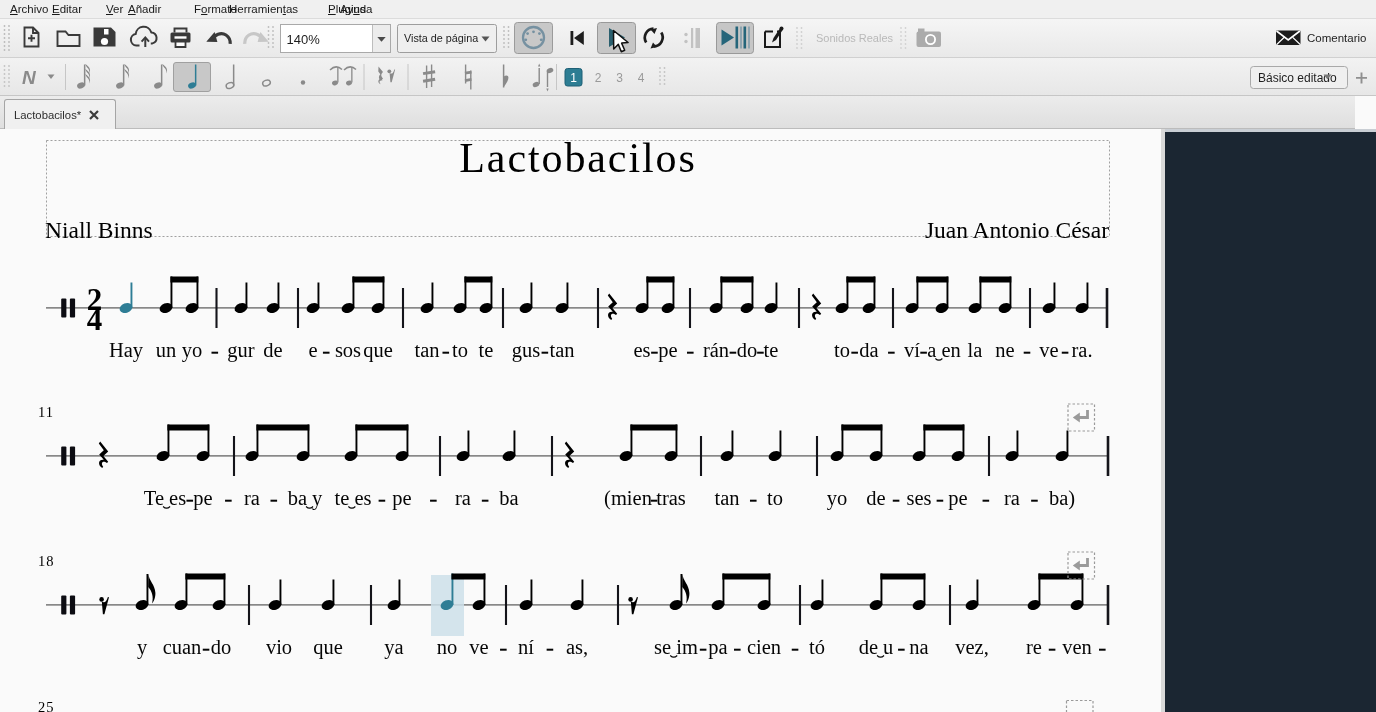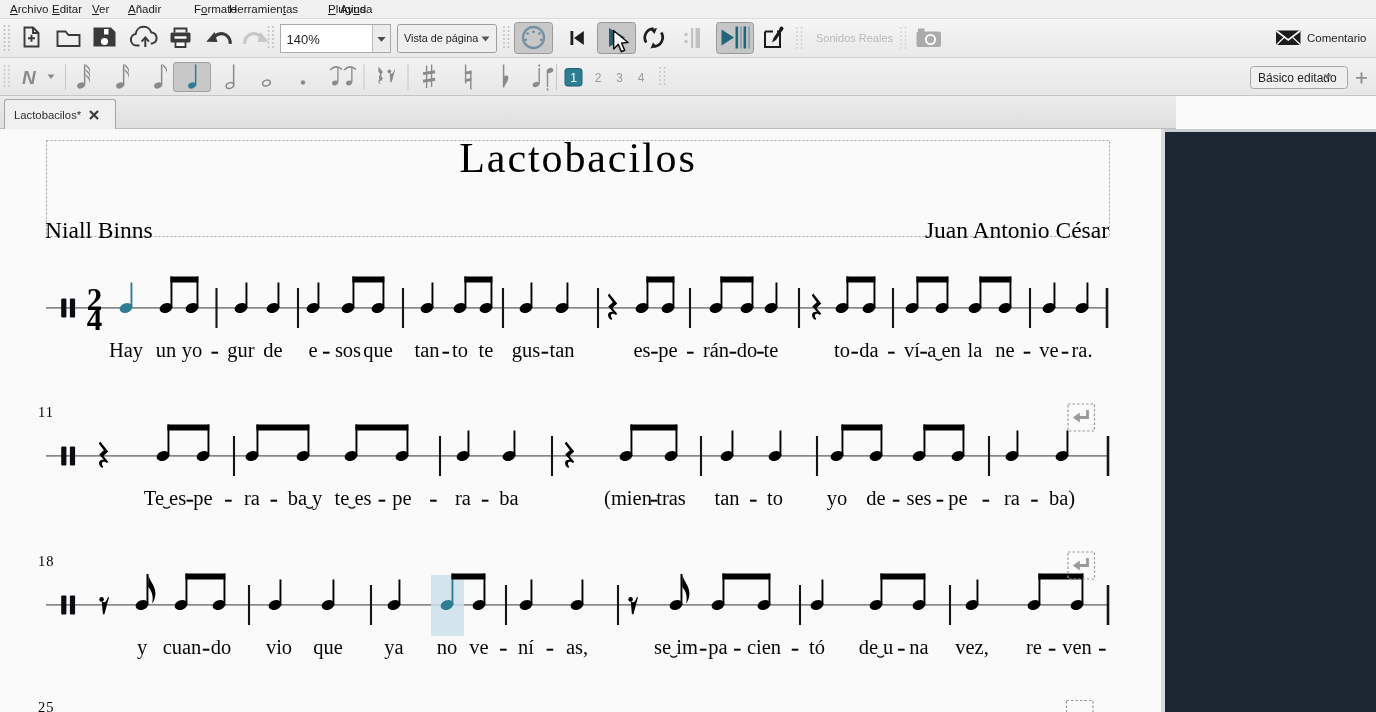--- a/index.html
+++ b/index.html
@@ -1,30 +1,30 @@
 <!DOCTYPE html>
 <html><head><meta charset="utf-8"><style>
 *{margin:0;padding:0;box-sizing:border-box}
 html,body{width:1376px;height:712px;overflow:hidden;background:#fafafa;font-family:"Liberation Sans",sans-serif}
 .menubar{position:absolute;left:0;top:0;width:1376px;height:19px;background:#f0f0f0;border-bottom:1px solid #dcdcdc}
 .menubar span{position:absolute;top:0;font-size:11.5px;line-height:18px;color:#1a1a1a}
 .menubar u{text-decoration-thickness:1px;text-underline-offset:1px}
 .tb1{position:absolute;left:0;top:19px;width:1376px;height:39px;background:linear-gradient(#f5f5f5,#e9e9e9);border-bottom:1px solid #d0d0d0}
 .tb2{position:absolute;left:0;top:58px;width:1376px;height:38px;background:linear-gradient(#f2f2f2,#e7e7e7);border-bottom:1px solid #c6c6c6}
-.tabbar{position:absolute;left:0;top:96px;width:1176px;height:33px;background:linear-gradient(#ececec,#dfdfdf);border-bottom:1px solid #bcbcbc}
+.tabbar{position:absolute;left:0;top:96px;width:1355px;height:33px;background:linear-gradient(#ececec,#dfdfdf);border-bottom:1px solid #bcbcbc}
 .tab{position:absolute;left:4px;top:3px;width:112px;height:30px;background:#f0f0f0;border:1px solid #a5a5a5;border-bottom:none;border-radius:3px 3px 0 0}
 .tab .t{position:absolute;left:9px;top:8.5px;font-size:11.3px;color:#2e2e2e}
 svg{position:absolute}
 #chrome text{font-family:"Liberation Sans",sans-serif}
 </style></head>
 <body>
 <div class="menubar">
 <span style="left:10px"><u>A</u>rchivo</span>
 <span style="left:52px"><u>E</u>ditar</span>
-<span style="left:92px"><u>V</u>er</span>
+<span style="left:106px"><u>V</u>er</span>
 <span style="left:128px"><u>A</u>ñadir</span>
 <span style="left:194px">F<u>o</u>rmato</span>
 <span style="left:229px">Herramien<u>t</u>as</span>
 <span style="left:328px"><u>P</u>lugins</span>
 <span style="left:340px">Ay<u>u</u>da</span>
 </div>
 <div class="tb1"></div>
 <div class="tb2"></div>
 <div class="tabbar">
     <div class="tab">

